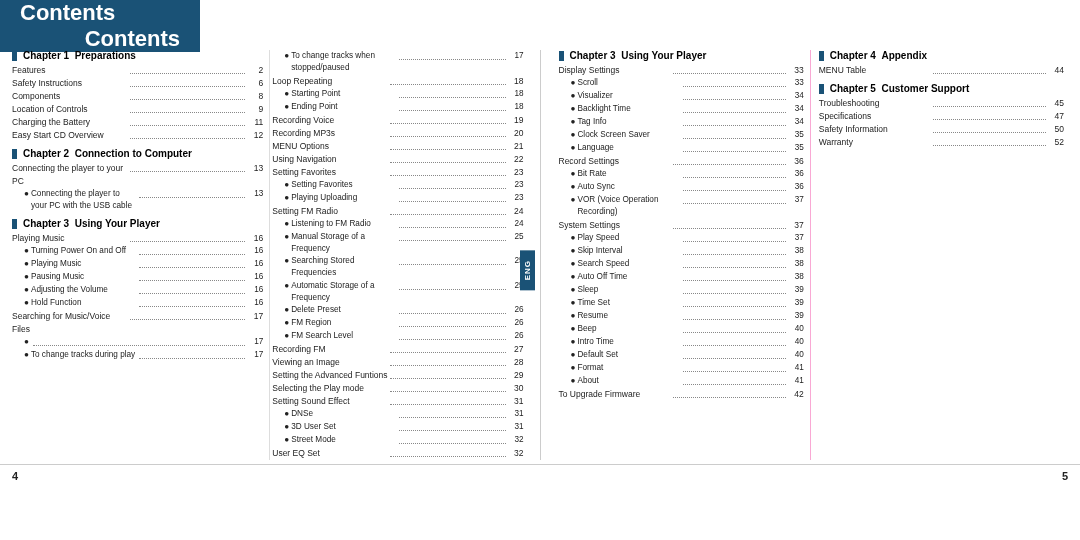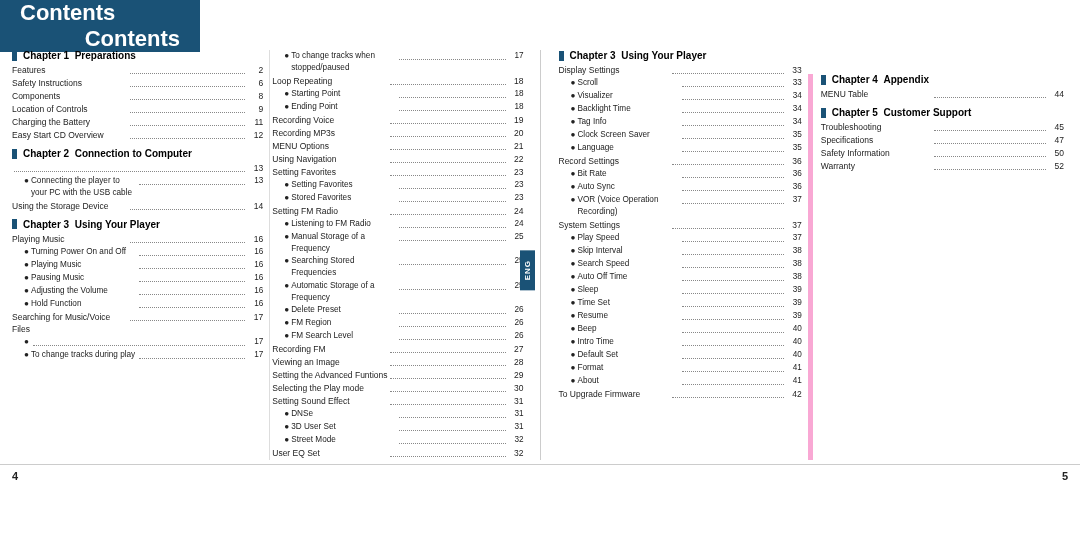--- a/index.html
+++ b/index.html
@@ -229,34 +229,30 @@
         <div class="toc-entry">
             <span class="title">Easy Start CD Overview</span>
             <span class="dots"></span>
             <span class="page-num">12</span>
           </div>
 
         <div class="section-gap"></div>
 
         <div class="chapter-heading">Chapter 2&nbsp;&nbsp;Connection to Computer</div>
         <div class="toc-entry">
+            <span class="title">Connecting the player to your PC</span>
             <span class="dots"></span>
             <span class="page-num">13</span>
           </div>
         <div class="toc-sub">
           <span class="bullet">●</span>
           <span class="title">Connecting the player to your PC with the USB cable</span>
           <span class="dots"></span>
           <span class="page-num">13</span>
         </div>
-        <div class="toc-entry">
-            <span class="title">Using the Storage Device</span>
-            <span class="dots"></span>
-            <span class="page-num">14</span>
-          </div>
 
         <div class="section-gap"></div>
 
         <div class="chapter-heading">Chapter 3&nbsp;&nbsp;Using Your Player</div>
         <div class="toc-entry">
             <span class="title">Playing Music</span>
             <span class="dots"></span>
             <span class="page-num">16</span>
           </div>
         <div class="toc-sub">
@@ -357,21 +353,21 @@
             <span class="page-num">23</span>
           </div>
         <div class="toc-sub">
             <span class="bullet">●</span>
             <span class="title">Setting Favorites</span>
             <span class="dots"></span>
             <span class="page-num">23</span>
           </div>
         <div class="toc-sub">
             <span class="bullet">●</span>
-            <span class="title">Stored Favorites</span>
+            <span class="title">Playing Uploading</span>
             <span class="dots"></span>
             <span class="page-num">23</span>
           </div>
         <div class="toc-entry">
             <span class="title">Setting FM Radio</span>
             <span class="dots"></span>
             <span class="page-num">24</span>
           </div>
         <div class="toc-sub">
             <span class="bullet">●</span>
@@ -611,21 +607,21 @@
             <span class="dots"></span>
             <span class="page-num">41</span>
           </div>
         <div class="toc-entry">
             <span class="title">To Upgrade Firmware</span>
             <span class="dots"></span>
             <span class="page-num">42</span>
           </div>
       </div>
 
-      <div style="flex:1; padding:0 6px 0 8px; border-left:5px solid #f9a8d4;margin-top:24px;">
+      <div style="flex:1; padding:0 6px 0 8px; border-left:1px solid #f9a8d4;">
         <div class="chapter-heading">Chapter 4&nbsp;&nbsp;Appendix</div>
         <div class="toc-entry">
             <span class="title">MENU Table</span>
             <span class="dots"></span>
             <span class="page-num">44</span>
           </div>
 
         <div class="section-gap"></div>
 
         <div class="chapter-heading">Chapter 5&nbsp;&nbsp;Customer Support</div>

